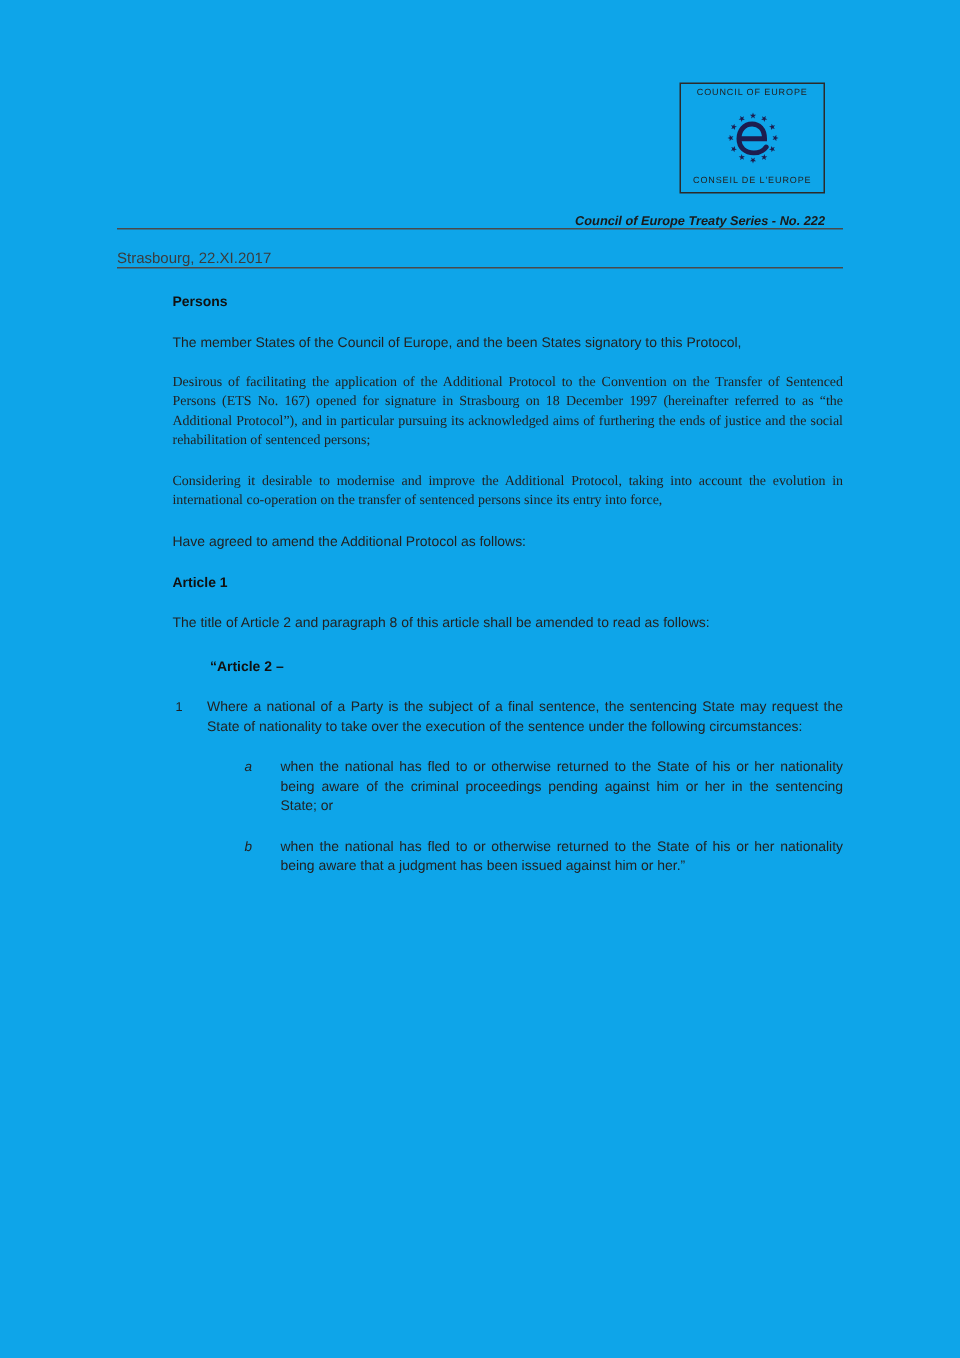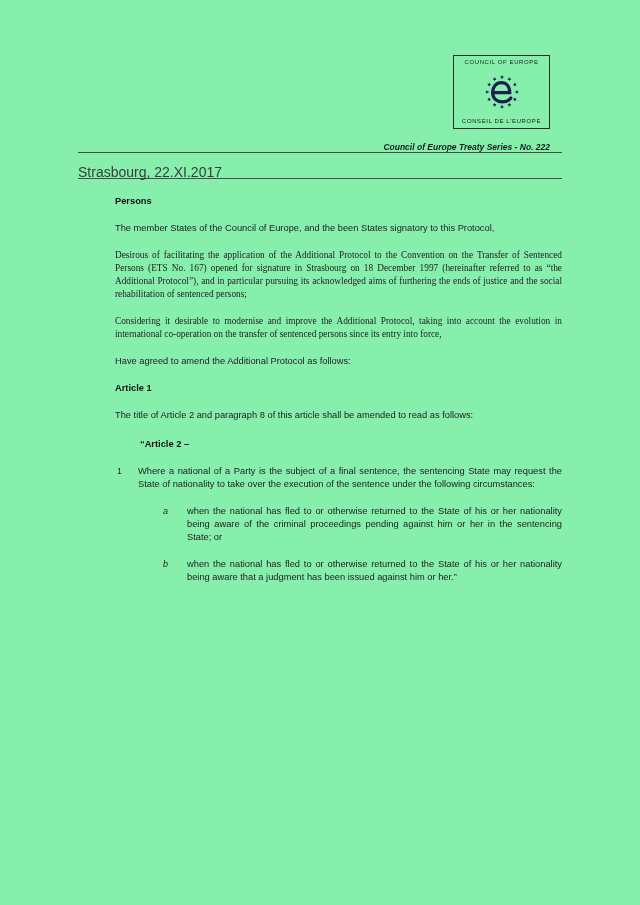--- a/index.html
+++ b/index.html
@@ -5,21 +5,21 @@
   html, body {
     margin: 0;
     padding: 0;
     background: #ffffff;
   }
   .page {
     position: relative;
     width: 640px;
     height: 905px;
     margin: 0;
-    background: #86efac;
+    background: #0ea5e9;
     box-sizing: border-box;
     padding: 0 78px;
     overflow: hidden;
     font-family: "Liberation Sans", sans-serif;
     color: var(--ink, #1a1a1a);
   }
 
   
   .logo-box {
     width: 97px;
@@ -67,21 +67,21 @@
   .title {
     margin: 8px 0 0 0;
     font-size: 11.5px;
     line-height: 15px;
     font-weight: bold;
     max-width: 480px;
     color: #111;
   }
   .dateline {
     margin: 14px 0 0 0;
-    font-size: 14px;
+    font-size: 10px;
     color: #3c3c3c;
     line-height: 11px;
   }
 
   
   .content {
     margin-top: 16px;
     padding-left: 37px;
     font-size: 9.3px;
     line-height: 13px;

